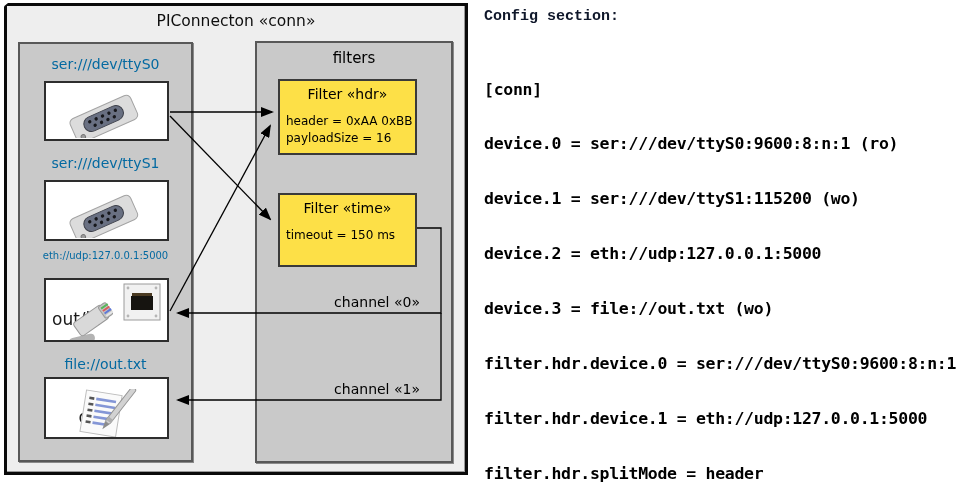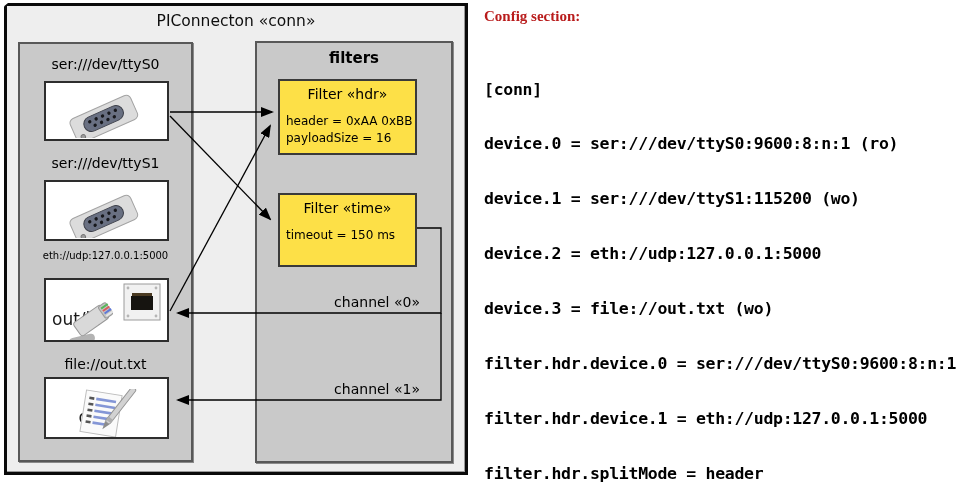--- a/index.html
+++ b/index.html
@@ -9,44 +9,44 @@
   .outer-box{position:absolute;left:4px;top:3px;width:464px;height:472px;
              box-sizing:border-box;border:3px solid #0a0a0a;background:#eeeeee;
              box-shadow:inset -1px -1px 0 #999;}
   .diagram-title{position:absolute;left:0;right:0;top:6px;text-align:center;
                  font-size:15.5px;color:#0d0d0d;}
   
   .group-box{position:absolute;box-sizing:border-box;border:2px solid #585858;
              background:#c9c9c9;box-shadow:1px 1px 0 #8a8a8a;}
   .devices-box{left:11px;top:36px;width:175px;height:420px;}
   .filters-box{left:248px;top:35px;width:198px;height:422px;}
-  .group-title{position:absolute;left:0;right:0;top:6px;text-align:center;font-size:15px;font-weight:bold;}
+  .group-title{position:absolute;left:0;right:0;top:6px;text-align:center;font-size:15px;}
   
   .uri-label{position:absolute;left:0;right:0;text-align:center;font-size:14px;
-             white-space:nowrap;color:#000000;}
+             white-space:nowrap;color:#0369a1;}
   .uri-label.small{font-size:10px;}
   .dev-box{position:absolute;left:24px;width:125px;box-sizing:border-box;
            background:#ffffff;border:2px solid #2d2d2d;overflow:hidden;}
   .dev-dir{position:absolute;top:0;left:0;right:0;text-align:center;
            font-size:17px;color:#1a1a1a;margin-top:28px;}
   .dev-dir.corner{left:6px;right:auto;text-align:left;top:1px;}
   
   .filter-box{position:absolute;left:21px;width:139px;box-sizing:border-box;
               background:#fde047;border:2px solid #3a3a3a;}
   .filter-title{position:absolute;left:0;right:0;top:5px;text-align:center;font-size:14px;}
   .filter-props{position:absolute;left:6px;top:32px;font-size:12px;line-height:17px;
                 white-space:nowrap;}
   .channel-label{position:absolute;right:31px;font-size:14px;white-space:nowrap;}
   
   #arrows{position:absolute;left:0;top:0;width:964px;height:484px;pointer-events:none;}
   
   .config-panel{position:absolute;left:484px;top:6px;width:478px;height:470px;}
   .config-heading{position:absolute;left:0;top:2px;
-                  font-family:Liberation Serif, serif;font-weight:bold;
-                  font-size:15px;color:#b91c1c;}
+                  font-family:Liberation Mono, monospace;font-weight:bold;
+                  font-size:15px;color:#0f172a;}
   .config-lines{position:absolute;left:0;top:38px;
                 font-family:"DejaVu Sans Mono","Liberation Mono",monospace;
                 font-weight:bold;font-size:16.5px;line-height:18.3px;
                 white-space:pre;color:#000;letter-spacing:-0.3px;}
   .config-line{height:18.3px;}
 </style>
 </head>
 <body>
 
 <div id="stage">

